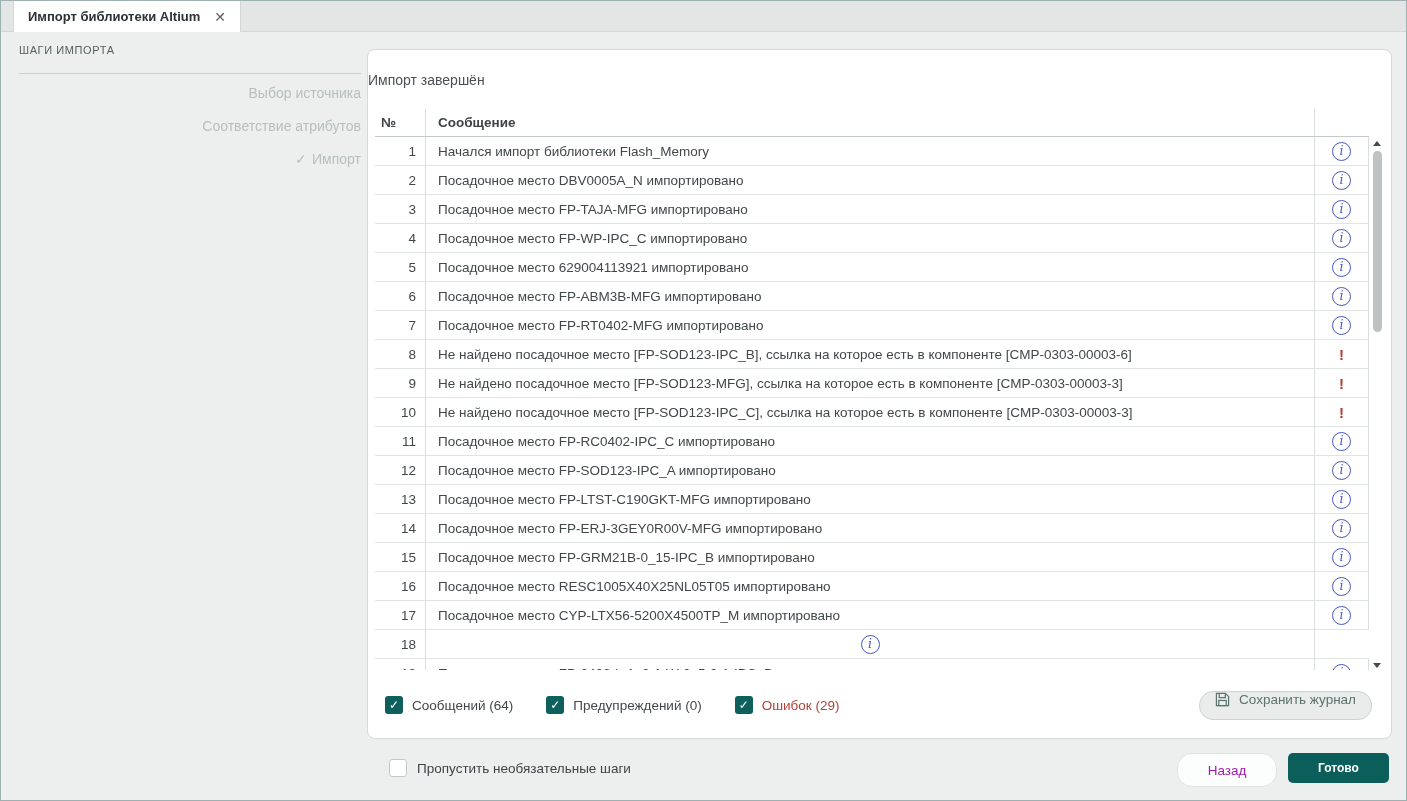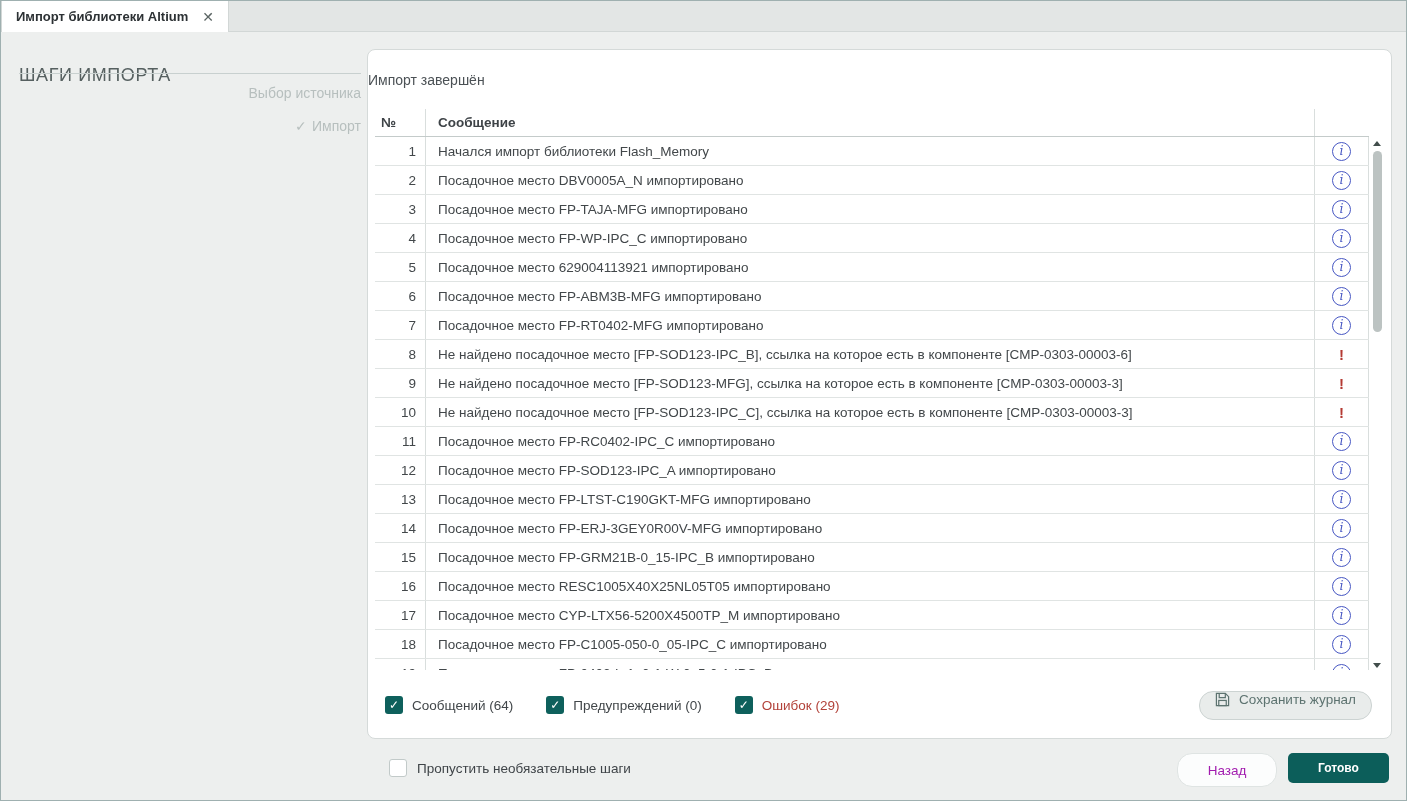--- a/index.html
+++ b/index.html
@@ -4,30 +4,30 @@
 <style>
   html,body { margin:0; padding:0; background:#dfe3e2; }
   body { width:1407px; height:801px; font-family:"Liberation Sans",sans-serif; }
   * { box-sizing:border-box; }
 
   .window { position:relative; width:1407px; height:801px; border:1px solid #9fb0b0;
             background:#edefee; overflow:hidden; }
 
   
   .tabbar { position:relative; height:31px; background:#e3e6e5; border-bottom:1px solid #d2d7d6;
-            display:flex; align-items:stretch; padding-left:0; }
+            display:flex; align-items:stretch; padding-left:12px; }
   .tab { background:#ffffff; display:flex; align-items:center; gap:14px; padding:0 14px;
          font-size:13px; font-weight:bold; color:#2c3134;
          border-left:1px solid #d2d7d6; border-right:1px solid #d2d7d6; margin-bottom:-1px; }
   .tab .close-x { font-weight:normal; font-size:14px; color:#5a6463; cursor:default; }
 
   .content { position:absolute; left:0; top:31px; right:0; bottom:0; }
 
   
-  .steps-title { position:absolute; left:18px; top:33px; font-size:18px; color:#566060;
+  .steps-title { position:absolute; left:18px; top:12px; font-size:11px; color:#566060;
                  letter-spacing:.6px; }
   .steps-divider { position:absolute; left:18px; top:41px; width:342px; height:0;
                    border-top:1px solid #c8d0cf; }
   .steps { position:absolute; left:18px; top:44px; width:342px; }
   .step { height:33px; display:flex; align-items:center; font-size:14px; color:#b7bfbe;justify-content:flex-end; }
   .step .check { width:17px; margin-left:5px; font-size:14px; color:#b7bfbe; }
 
   
   .panel { position:absolute; left:366px; top:17px; width:1025px; height:690px;
            background:#ffffff; border:1px solid #d5dad9; border-radius:8px; }
@@ -105,20 +105,24 @@
   <div class="content">
 
     <div class="steps-title">ШАГИ ИМПОРТА</div>
     <div class="steps-divider"></div>
     <div class="steps">
       <div class="step">
         <span class="check"></span>
         <span>Выбор источника</span>
       </div>
       <div class="step">
+        <span class="check"></span>
+        <span>Соответствие атрибутов</span>
+      </div>
+      <div class="step">
         <span class="check">✓</span>
         <span>Импорт</span>
       </div>
     </div>
 
     <div class="panel">
       <div class="panel-title">Импорт завершён</div>
 
       <div class="table">
         <div class="thead">
@@ -241,21 +245,20 @@
             </div>
             <div class="trow">
               <div class="num">17</div>
               <div class="msg">Посадочное место CYP-LTX56-5200X4500TP_M импортировано</div>
               <div class="ic">
                 <span class="i-info">i</span>
               </div>
             </div>
             <div class="trow">
               <div class="num">18</div>
-              <div class="msg">Посадочное место FP-C1005-050-0_05-IPC_C импортировано</div>
               <div class="ic">
                 <span class="i-info">i</span>
               </div>
             </div>
             <div class="trow">
               <div class="num">19</div>
               <div class="msg">Посадочное место FP-0402-L-1_0-1-W-0_5-0-1-IPC_B импортировано</div>
               <div class="ic">
                 <span class="i-info">i</span>
               </div>

